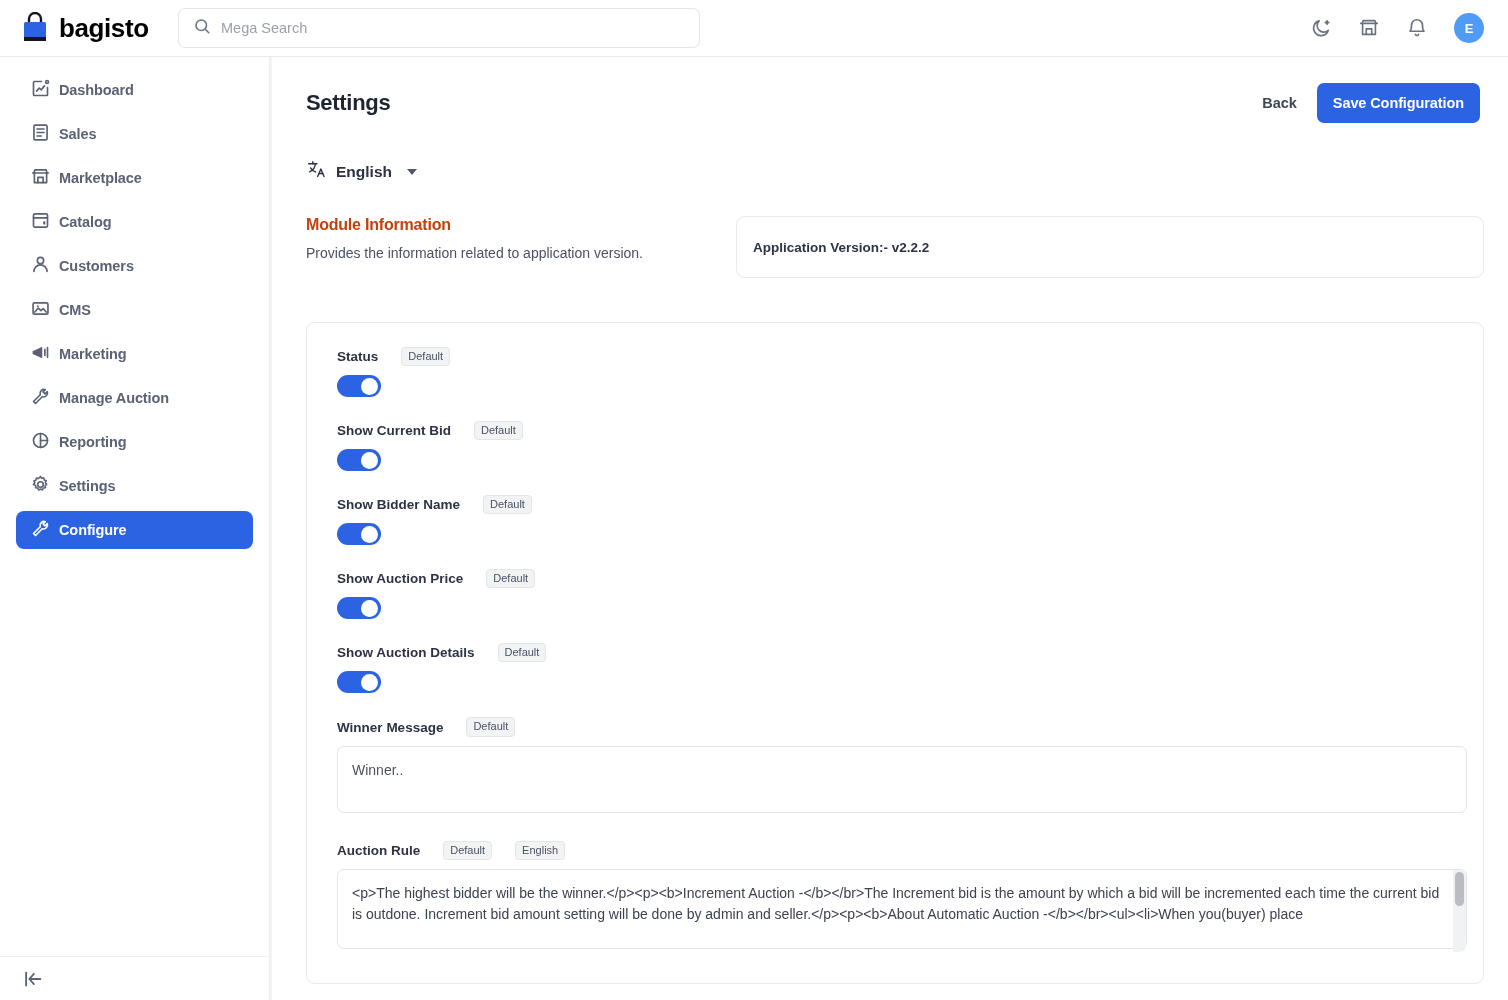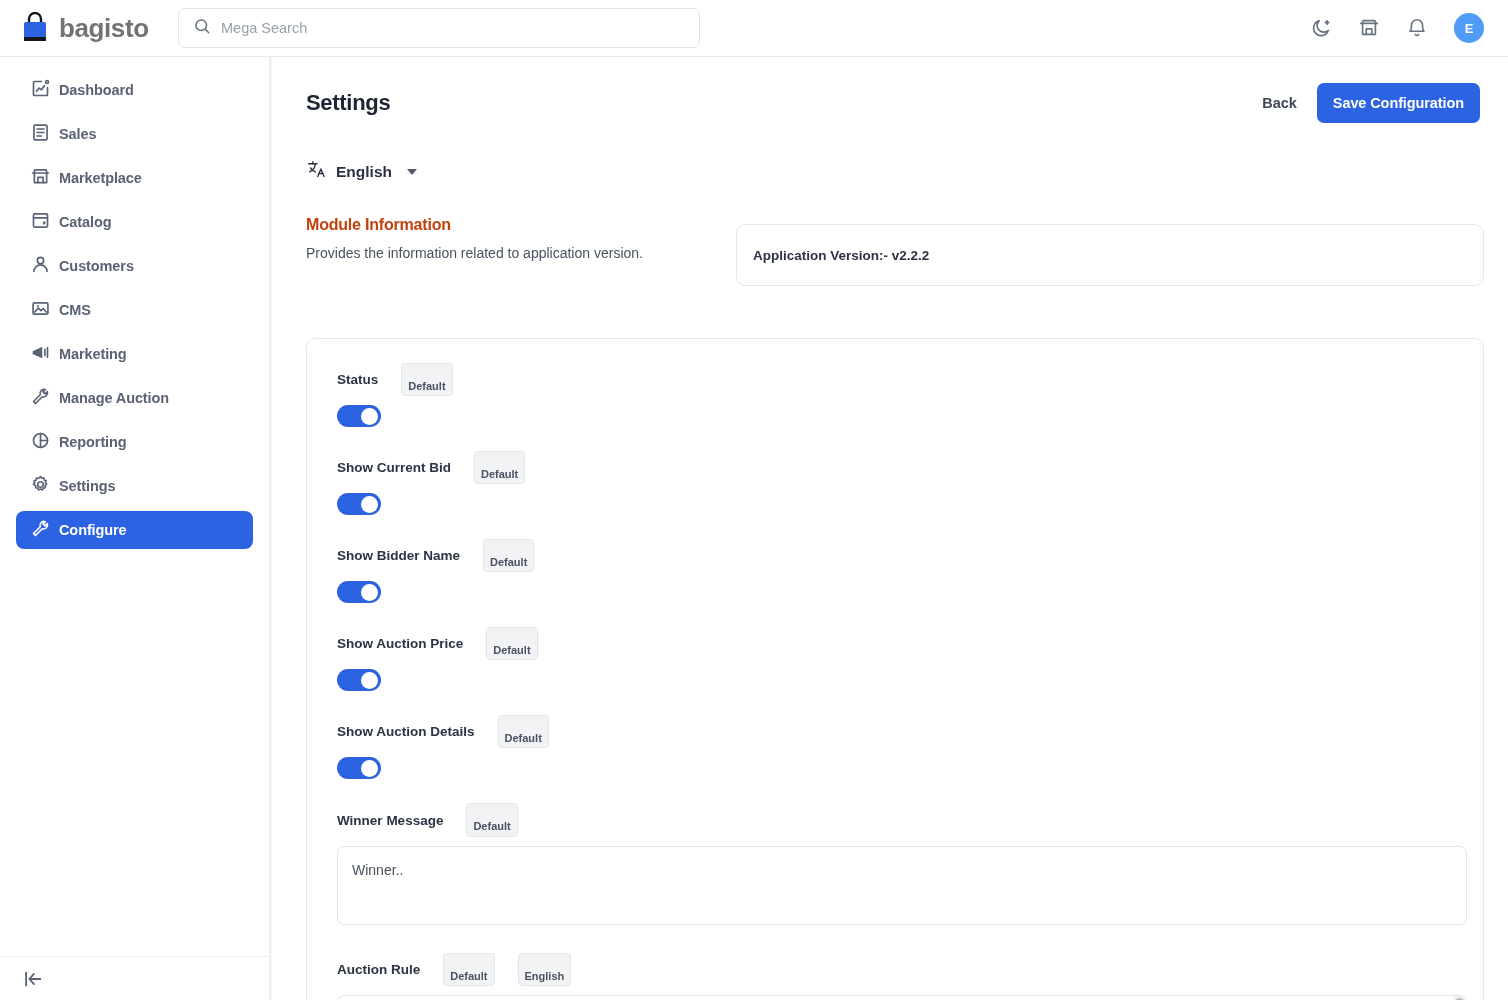--- a/index.html
+++ b/index.html
@@ -16,21 +16,21 @@
   .topbar {
     height: 57px; min-height: 57px;
     background: #ffffff;
     border-bottom: 1px solid #e9eaec;
     display: flex; align-items: center;
     padding: 0 24px 0 20px;
     position: relative; z-index: 5;
   }
   .brand { display: flex; align-items: center; gap: 9px; width: 150px; }
   .brand-mark { width: 30px; height: 32px; position: relative; }
-  .brand-name { font-size: 26px; font-weight: 700; color: #737373; letter-spacing: -0.4px; }
+  .brand-name { font-size: 26px; font-weight: 700; color: #000000; letter-spacing: -0.4px; }
   .search-wrap {
     margin-left: 8px; width: 522px; height: 40px;
     border: 1px solid #e3e5e8; border-radius: 7px;
     display: flex; align-items: center; gap: 10px;
     padding: 0 14px; background: #fff;
   }
   .search-input {
     border: none; outline: none; flex: 1;
     font-size: 14.5px; font-family: inherit; color: #3b3f4a; background: transparent;
   }
@@ -106,52 +106,51 @@
   .section { display: flex; align-items: flex-start; margin-bottom: 44px; }
   .sec-left { width: 430px; min-width: 430px; padding-right: 40px; }
   .sec-title { font-size: 16px; font-weight: 700; color: #c2410c; margin-bottom: 9px; letter-spacing: -0.2px; }
   .sec-desc { font-size: 14px; color: #4a5161; line-height: 1.45; }
   .sec-right { flex: 1; }
   .card {
     background: #fff;
     border: 1px solid #e7e9ec;
     border-radius: 9px;
     padding: 16px;
-    margin-top: 8px;
   }
   .card.version { min-height: 62px; display: flex; align-items: center; padding: 18px 16px; }
   .version-text { font-size: 13.5px; font-weight: 700; color: #2d3344; }
 
   .field { padding: 10px 0 14px 14px; }
   .field.first { padding-top: 8px; }
   .field-head { display: flex; align-items: center; gap: 23px; margin-bottom: 9px; }
   .field-label { font-size: 13.5px; font-weight: 700; color: #2d3344; }
   .badge {
-    font-size: 11px; font-weight: 700; color: #4a5161;
+    font-size: 11px; font-weight: 400; color: #4a5161;
     background: #f2f3f5; border: 1px solid #e3e5e9;
-    border-radius: 4px; padding: 16px 6px 3px 6px;
+    border-radius: 4px; padding: 2px 6px 3px 6px;
     line-height: 1.1;
   }
   .toggle {
     width: 44px; height: 22px; border-radius: 11px;
     background: #2b63e3; position: relative; cursor: pointer;
     display: block;
   }
   .toggle::after {
     content: ""; position: absolute;
     width: 17px; height: 17px; border-radius: 50%;
     background: #fff; top: 2.5px; right: 3px;
   }
   .ta {
     width: 100%; border: 1px solid #e2e4e8; border-radius: 7px;
     font-family: inherit; font-size: 14px; color: #3b4250;
     padding: 13px 14px; resize: none; outline: none;
     line-height: 1.5; background: #fff;
   }
-  .ta.winner { height: 79px; color: #4b5260; }
+  .ta.winner { height: 67px; color: #4b5260; }
   .ta-rule-wrap { position: relative; }
   .ta.rule { height: 80px; overflow: hidden; padding-right: 22px; }
   .ta-scroll {
     position: absolute; top: 3px; right: 3px;
     width: 9px; height: 34px; border-radius: 5px;
     background: #b9bcc2; cursor: pointer;
   }
   .ta-scroll-track {
     position: absolute; top: 1px; right: 1px; bottom: 1px;
     width: 13px; background: #f1f2f4; border-radius: 0 6px 6px 0;

